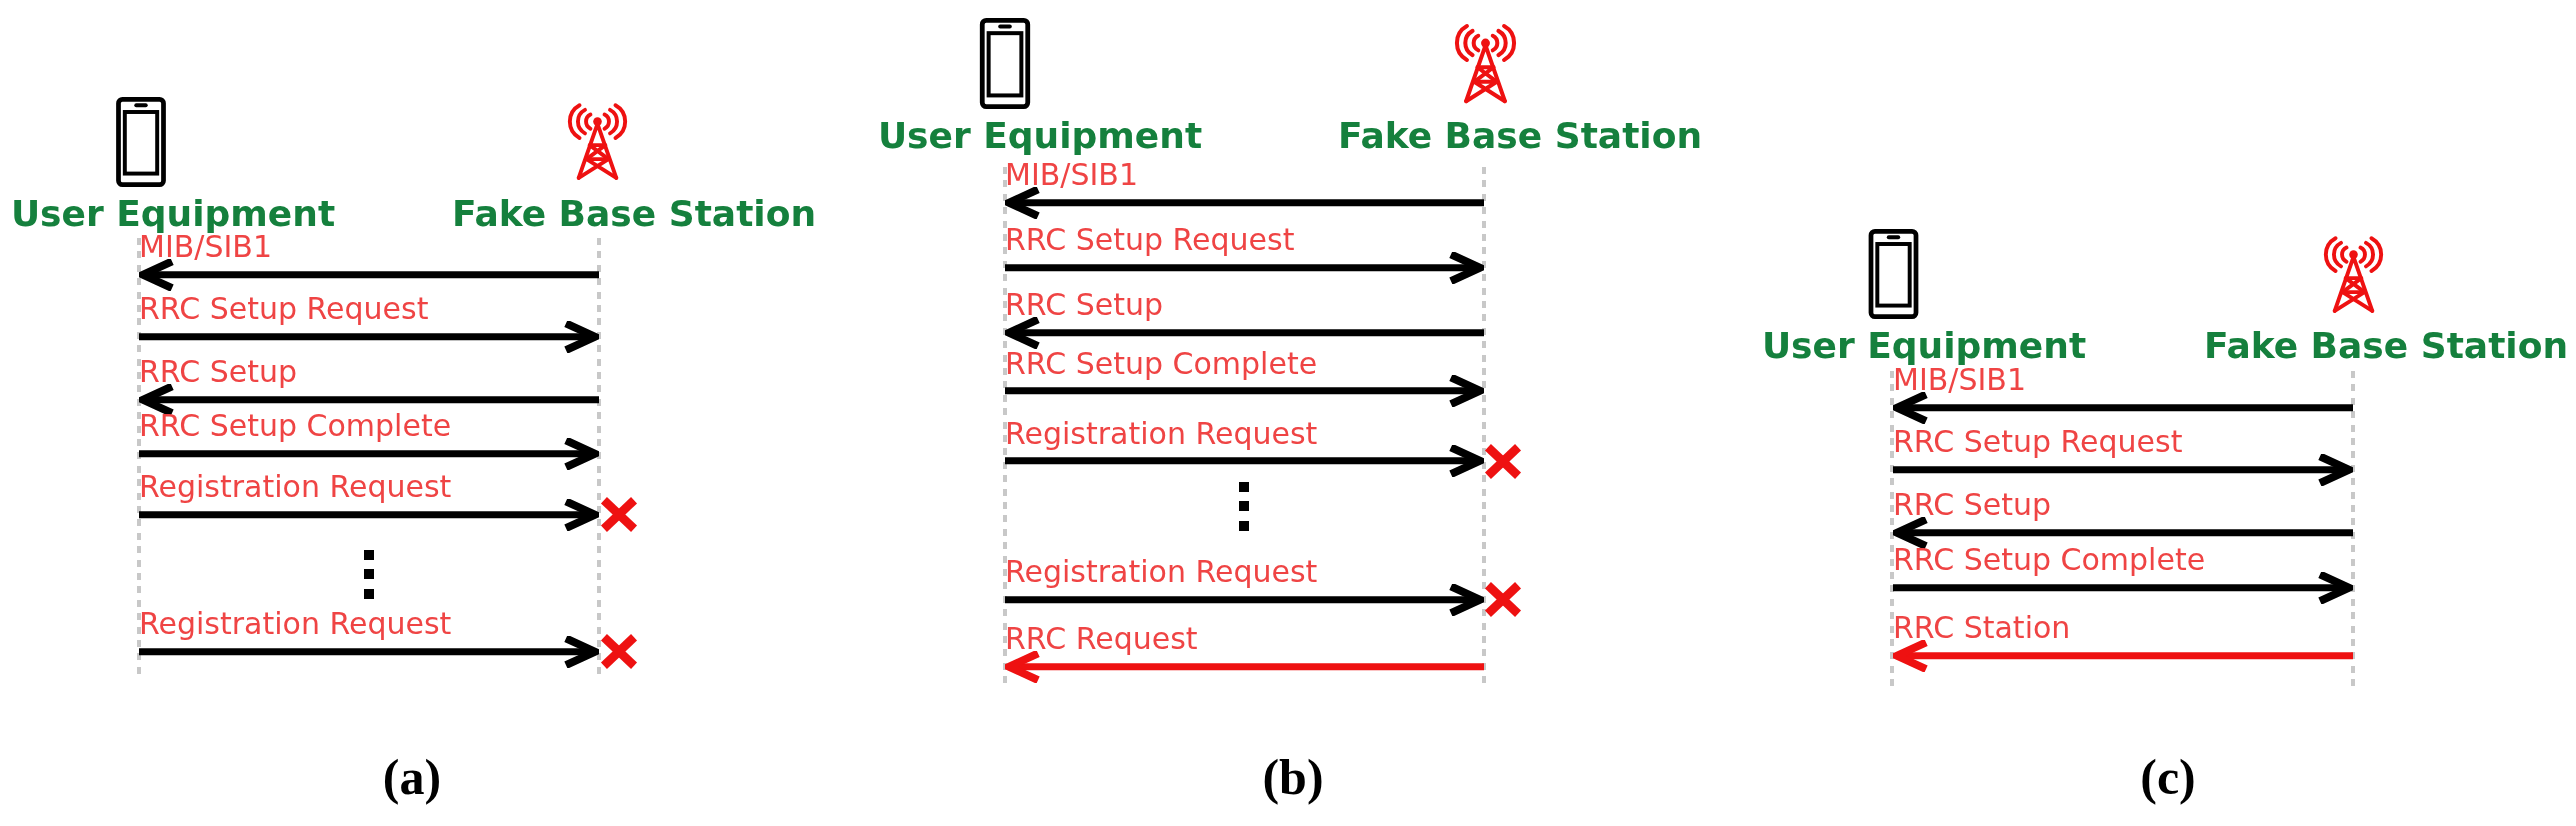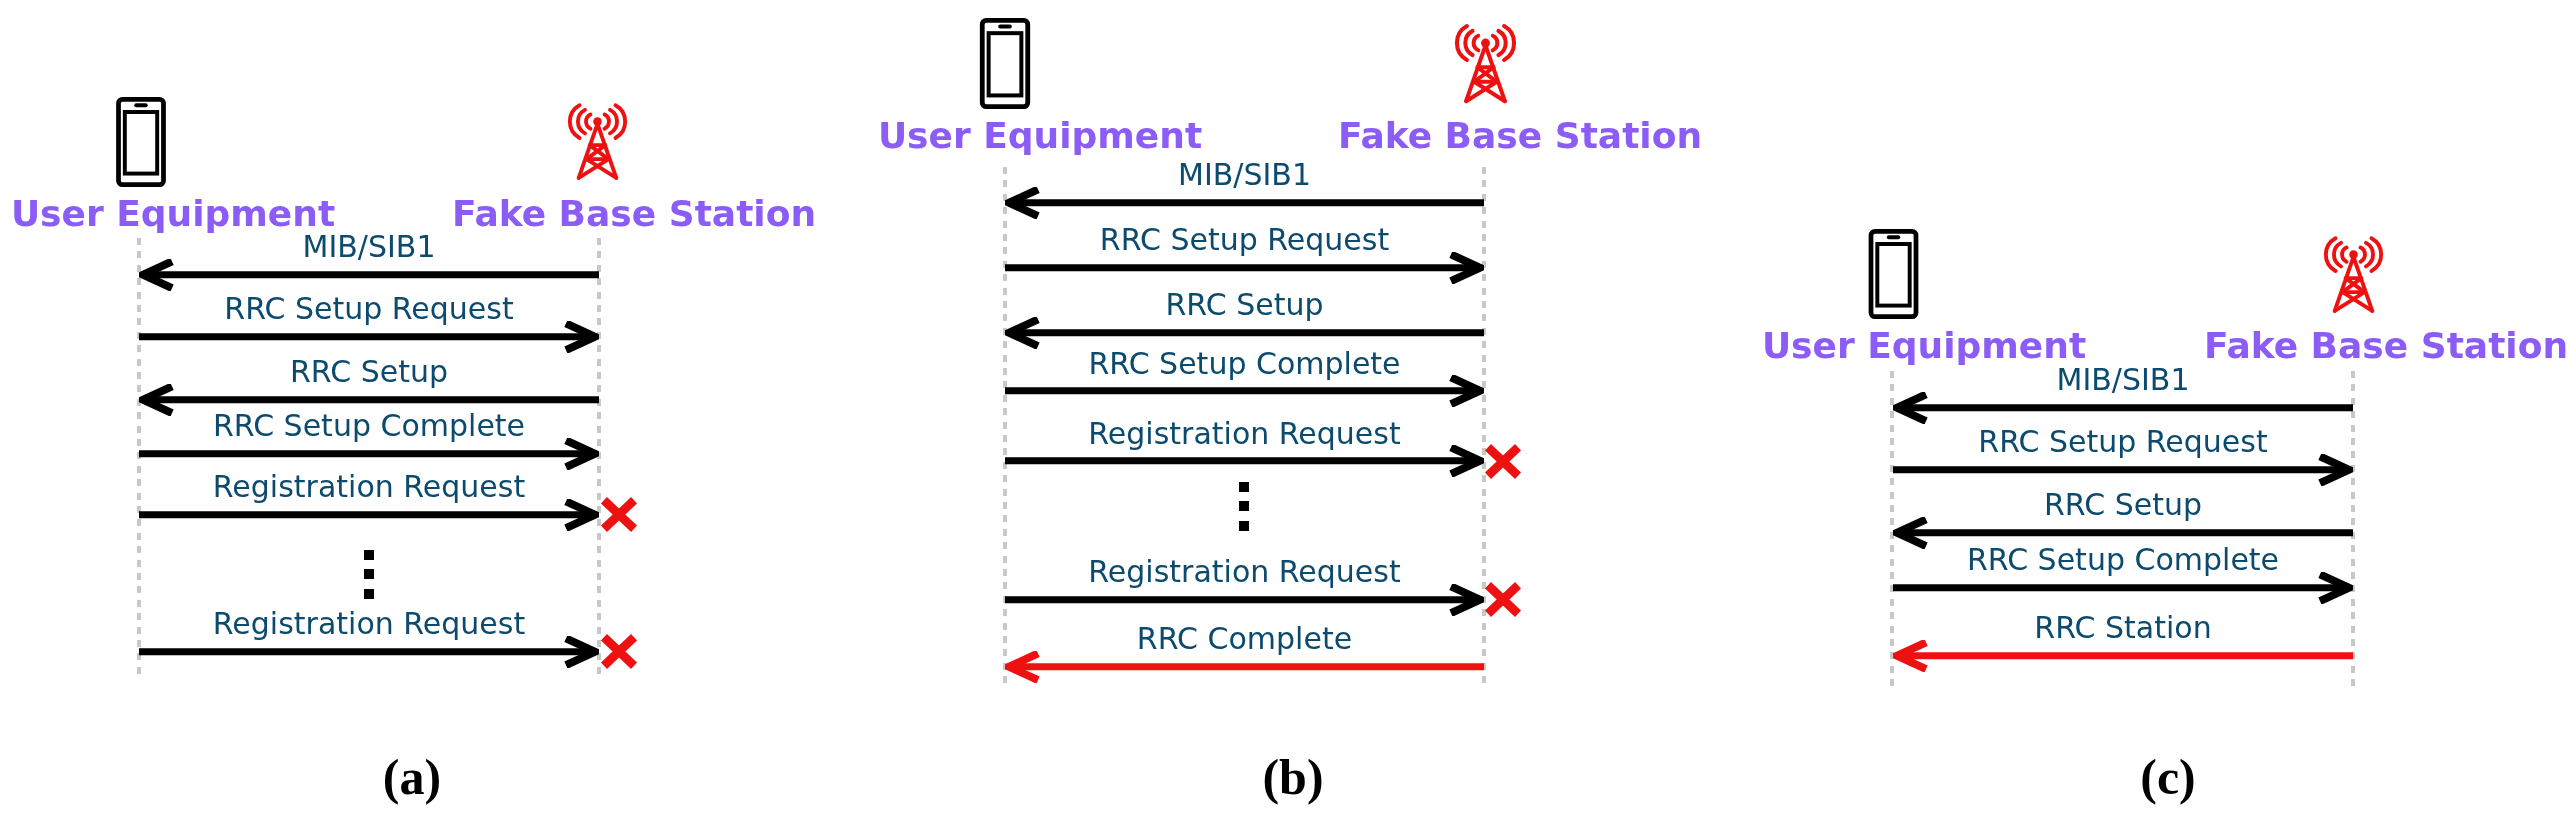--- a/index.html
+++ b/index.html
@@ -1,22 +1,22 @@
 <!DOCTYPE html>
 <html style="font-size:12.6px"><head>
 <meta charset="utf-8">
 <style>
   html,body{margin:0;padding:0;background:#ffffff;}
   body{width:2576px;height:826px;position:relative;overflow:hidden;
        font-family:"DejaVu Sans","Liberation Sans",sans-serif;}
   .canvas{position:absolute;inset:0;background:#fff;}
   .panel{position:absolute;inset:0;}
   .actor-label{position:absolute;transform:translateX(-50%);white-space:nowrap;
-       font-weight:bold;font-size:36px;color:#8b5cf6;line-height:1.1;}
-  .msg-label{position:absolute;text-align:center;font-size:30px;color:#0c4a6e;
+       font-weight:bold;font-size:36px;color:#15803d;line-height:1.1;}
+  .msg-label{position:absolute;text-align:left;font-size:30px;color:#ef4444;
        line-height:35px;height:35px;white-space:nowrap;}
   .lifeline{position:absolute;width:3.9px;
        background:repeating-linear-gradient(to bottom,#c8c8c8 0px,#c8c8c8 7px,rgba(0,0,0,0) 7px,rgba(0,0,0,0) 13.4px);}
   .caption{position:absolute;transform:translateX(-50%);
        font-family:"Liberation Serif","DejaVu Serif",serif;
        font-weight:bold;font-size:50px;color:#000;white-space:nowrap;}
   .icon,.arrow,.xmark{position:absolute;}
   .dots{position:absolute;display:flex;flex-direction:column;align-items:center;}
   .dots span{display:block;width:10.2px;height:10.2px;background:#000;margin:4.7px 0;}
 </style>
@@ -157,21 +157,21 @@
       </div>
       <div class="msg-label" style="left:1005px;width:479px;top:554px">Registration Request</div>
       <svg class="arrow" style="left:1005px;top:584px" width="479" height="31.5" viewBox="0 0 609 40">
         <line x1="0" y1="20" x2="602" y2="20" stroke="#000000" stroke-width="9"></line>
               <path d="M 567,3 L 604,20 L 567,37" fill="none" stroke="#000000" stroke-width="10"></path>
       </svg>
       <svg class="xmark" style="left:1484px;top:582px" width="38" height="35" viewBox="0 0 48 44">
      <line x1="5" y1="4" x2="43" y2="40" stroke="#ee1111" stroke-width="11"></line>
      <line x1="43" y1="4" x2="5" y2="40" stroke="#ee1111" stroke-width="11"></line>
   </svg>
-      <div class="msg-label" style="left:1005px;width:479px;top:621px">RRC Complete</div>
+      <div class="msg-label" style="left:1005px;width:479px;top:621px">RRC Request</div>
       <svg class="arrow" style="left:1005px;top:651px" width="479" height="31.5" viewBox="0 0 609 40">
         <line x1="7" y1="20" x2="609" y2="20" stroke="#ee1111" stroke-width="9"></line>
               <path d="M 42,3 L 5,20 L 42,37" fill="none" stroke="#ee1111" stroke-width="10"></path>
       </svg>
       <div class="caption" style="left:1293px;top:748px">(b)</div>
     </section>
   <section class="panel">
       <svg class="icon" style="left:1868px;top:229px" width="51" height="90" viewBox="0 0 63 114">
     <rect x="3" y="3" width="57" height="108" rx="5" fill="#fff" stroke="#000000" stroke-width="6"></rect>
     <rect x="11" y="19" width="41" height="78" fill="#fff" stroke="#000000" stroke-width="5"></rect>

